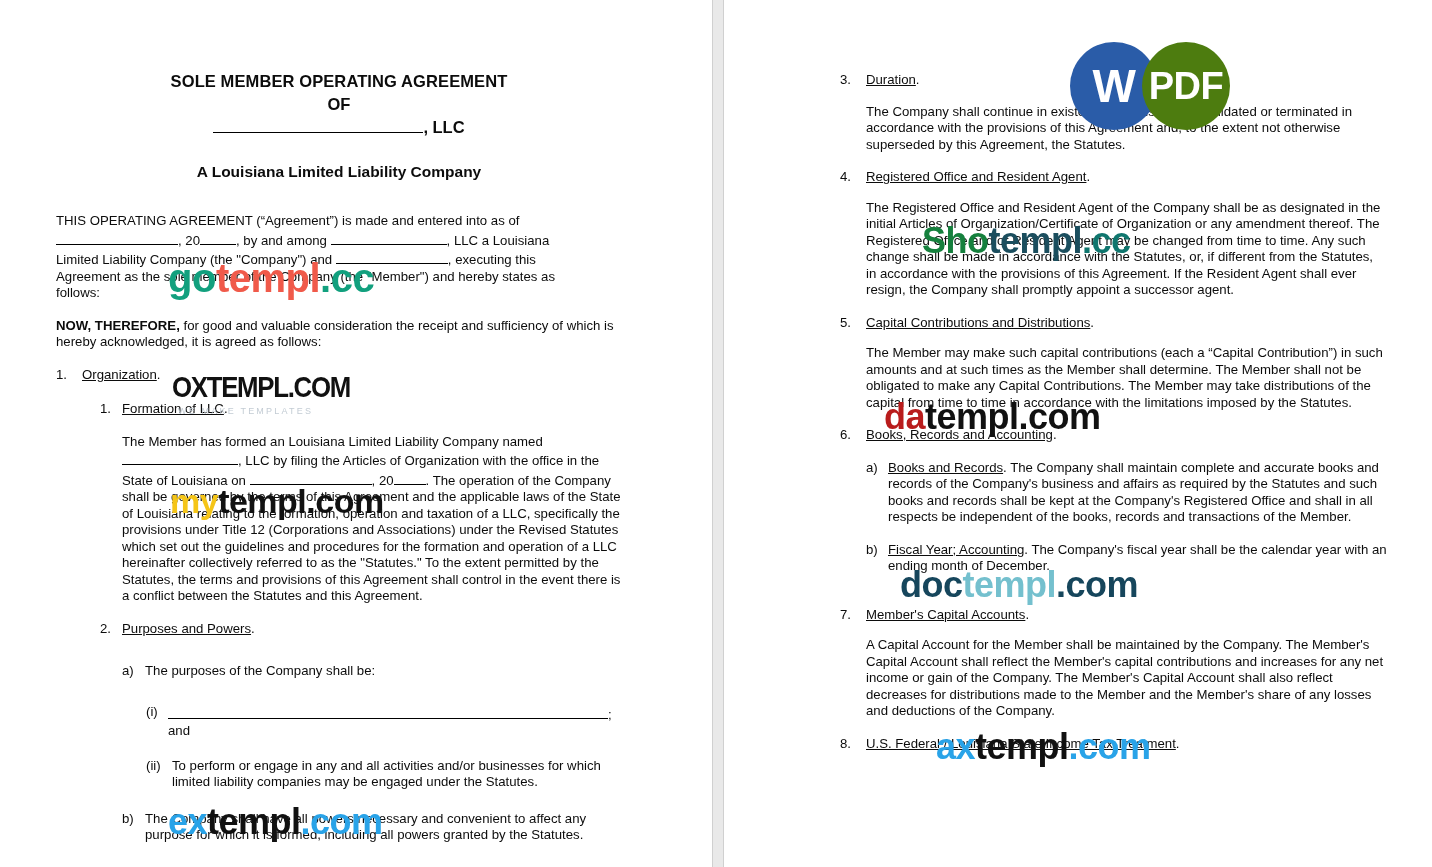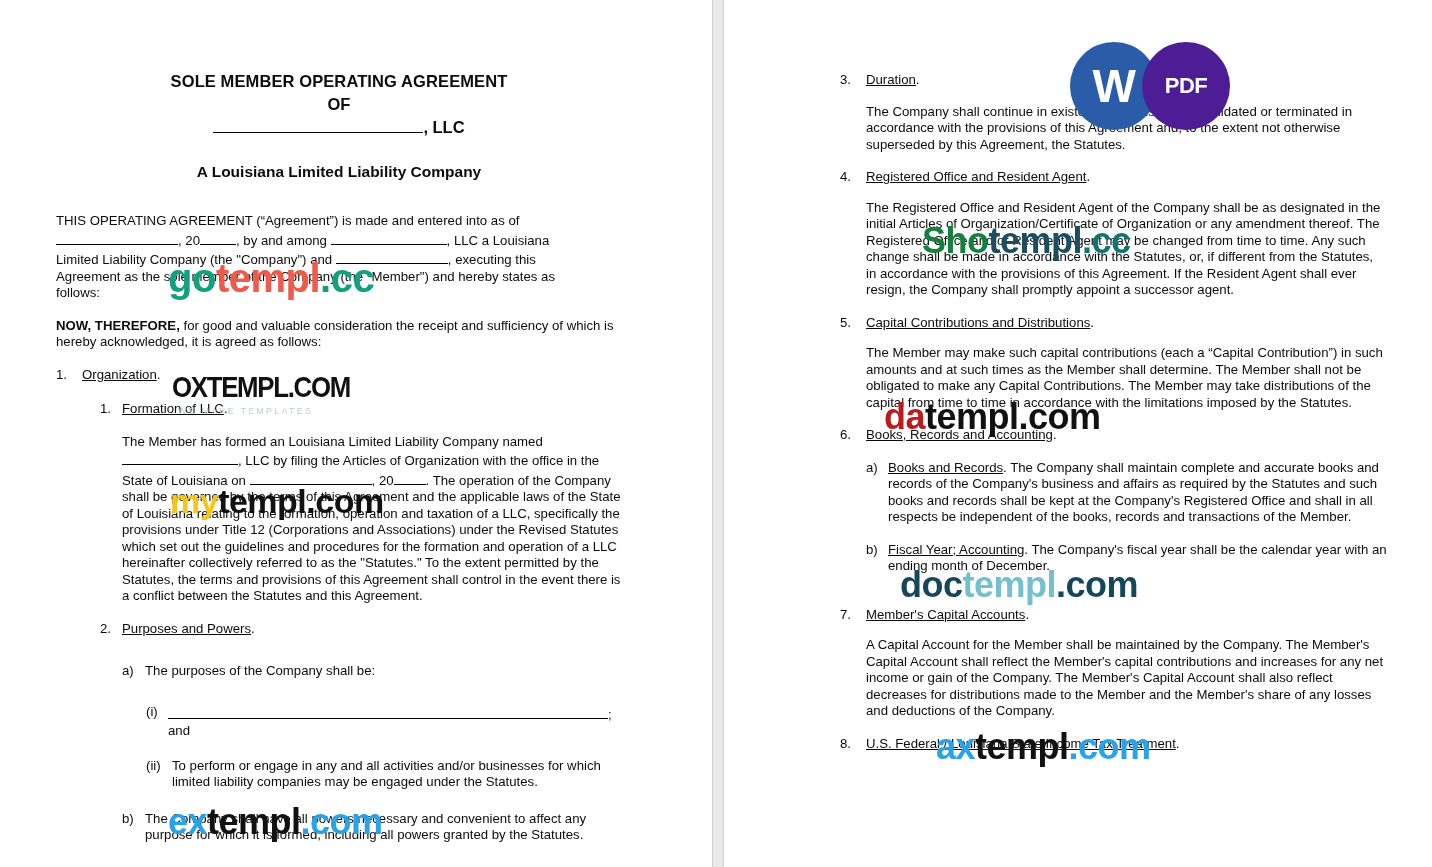--- a/index.html
+++ b/index.html
@@ -124,21 +124,21 @@
     height: 88px;
     border-radius: 50%;
     color: #ffffff;
     display: flex;
     align-items: center;
     justify-content: center;
     font-weight: bold;
     letter-spacing: -0.5px;
   }
   .badge-w { background: #2a5ca8; font-size: 46px; }
-  .badge-pdf { background: #4c1d95; font-size: 22px; margin-left: -16px; }
+  .badge-pdf { background: #4d7c0f; font-size: 38px; margin-left: -16px; }
 </style>
 </head>
 <body>
 
 <div class="viewer">
 
   <div class="page page-left">
     <div class="doc-body">
 
       <div style="height:62px"></div>

